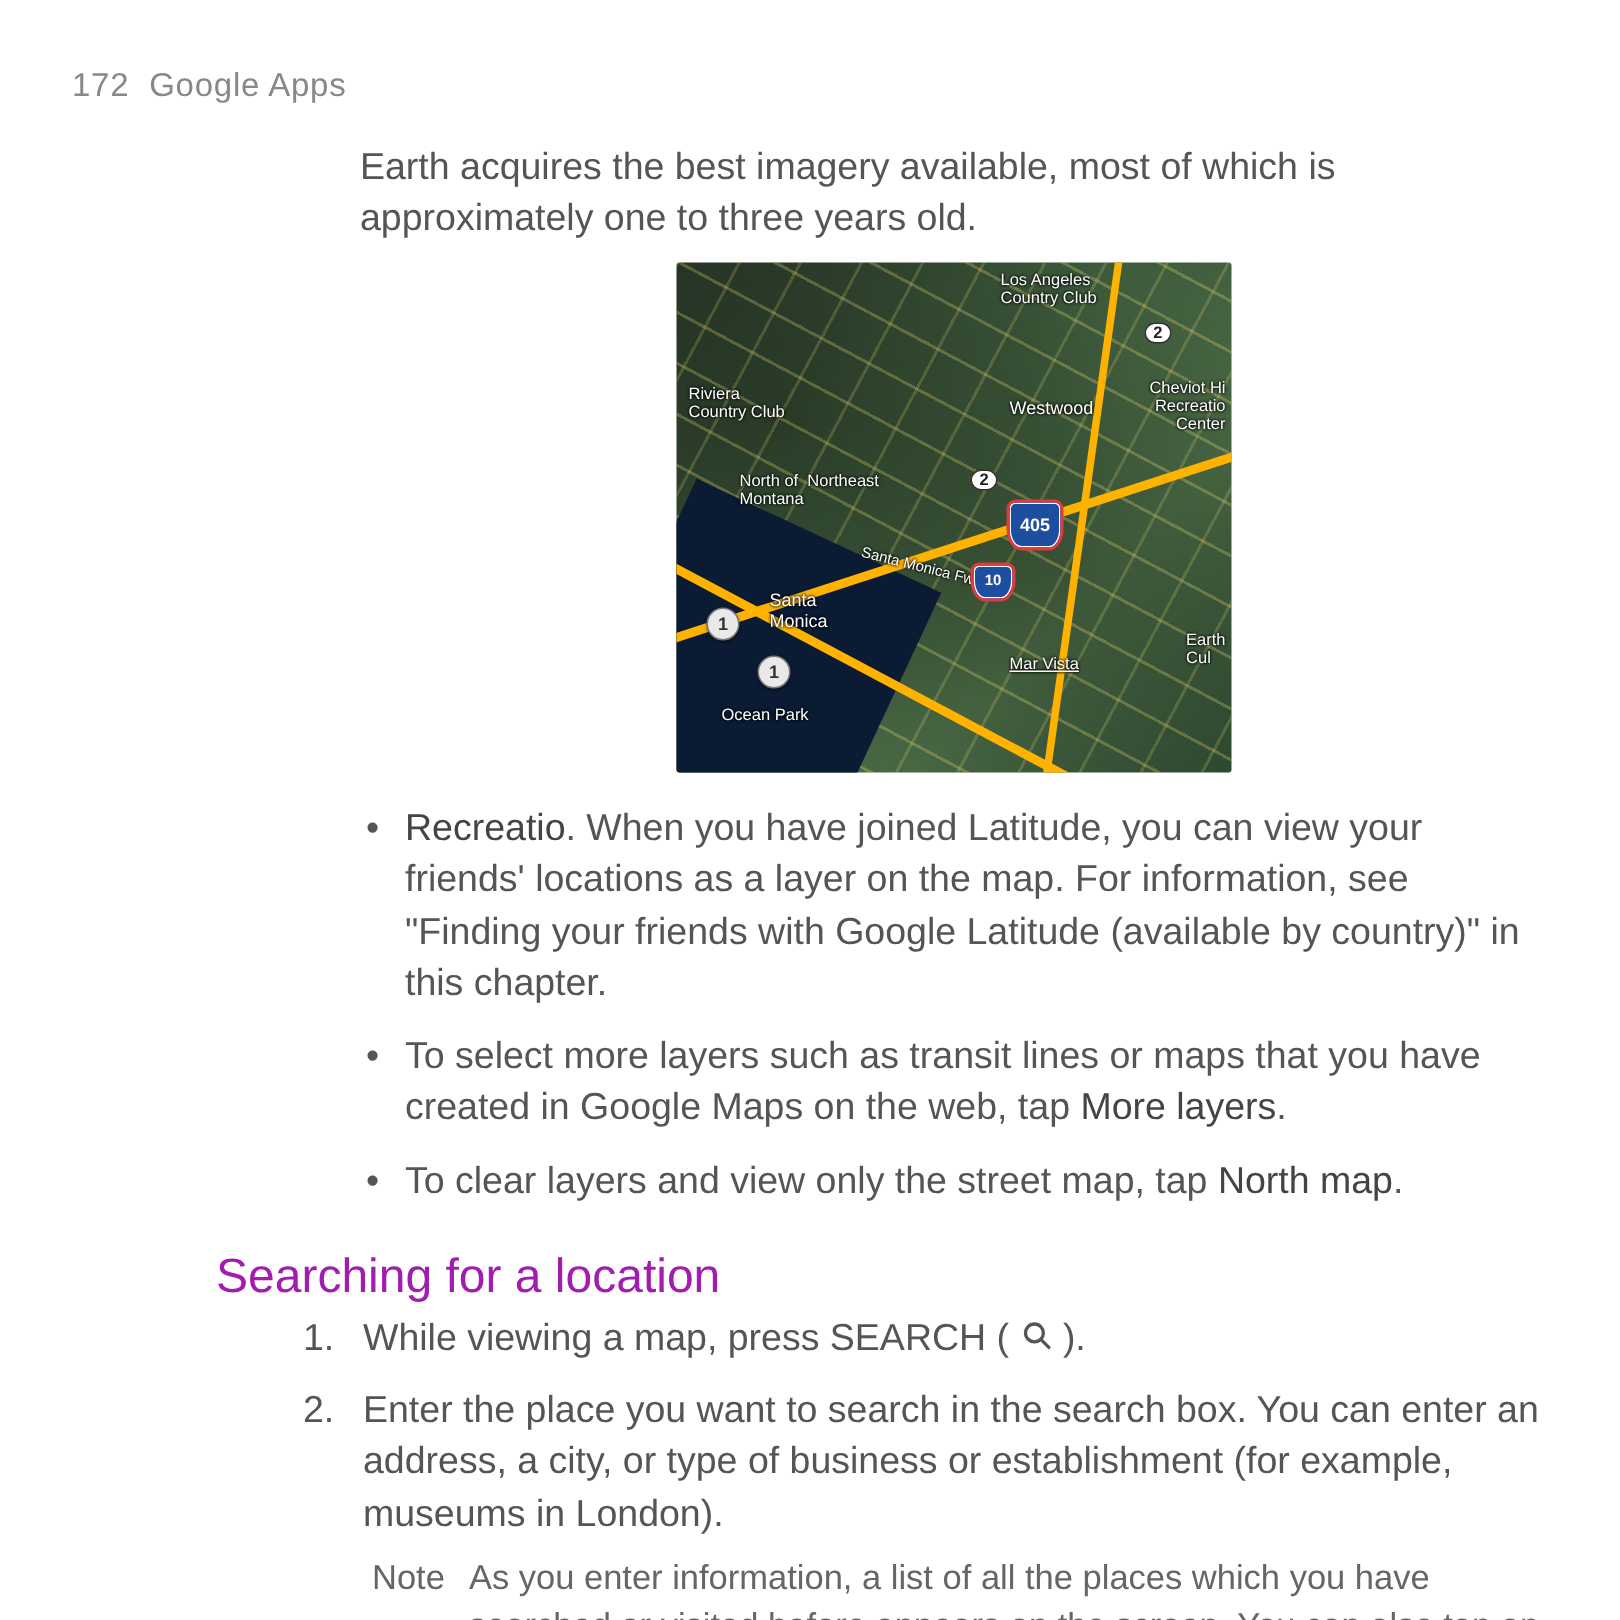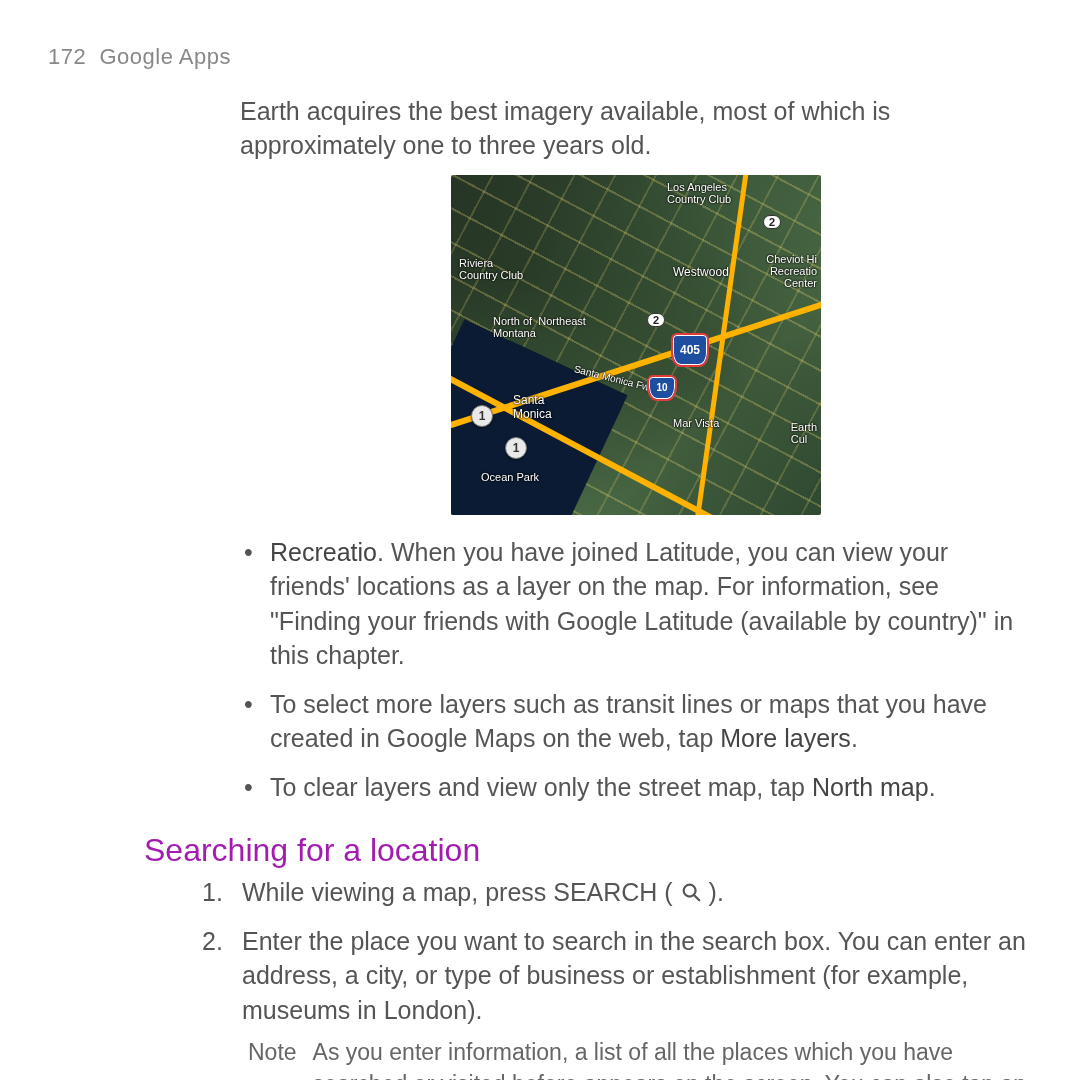--- a/index.html
+++ b/index.html
@@ -192,21 +192,21 @@
       <span class="mlabel" style="top:90px; left:222px;">Westwood</span>
       <span class="mlabel small" style="top:78px; right:4px; text-align:right;margin-left:32px;">Cheviot Hi
 Recreatio
 Center</span>
       <span class="mlabel small" style="top:82px; left:8px;">Riviera
 Country Club</span>
       <span class="mlabel small" style="top:140px; left:42px;">North of  Northeast
 Montana</span>
       <span class="mlabel" style="top:218px; left:62px;">Santa
 Monica</span>
-      <span class="mlabel small" style="top:242px; left:222px;">Mar Vista</span>
+      <span class="mlabel small" style="top:262px; left:222px;text-decoration:underline;">Mar Vista</span>
       <span class="mlabel small" style="top:246px; right:4px;">Earth
 Cul</span>
       <span class="mlabel small" style="top:296px; left:30px;">Ocean Park</span>
       <span class="mlabel small" style="top:198px; left:122px; transform:rotate(14deg); font-size:10px;">Santa Monica Fwy</span>
 
       <span class="badge" style="top:40px; right:40px;">2</span>
       <span class="badge" style="top:138px; left:196px;">2</span>
 
       <span class="shield" style="top:158px; left:220px;">405</span>
       <span class="shield small" style="top:200px; left:196px;">10</span>

